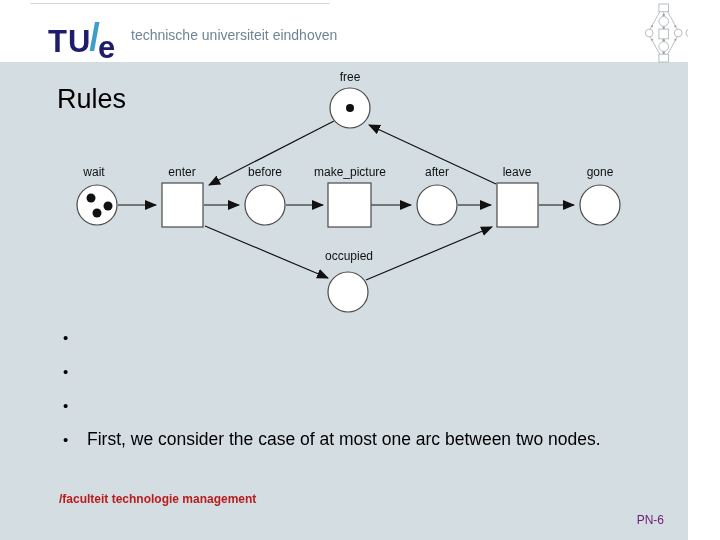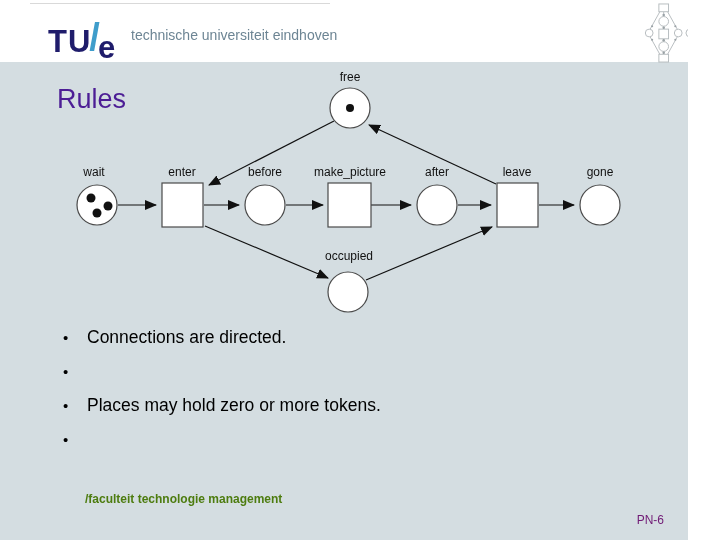--- a/index.html
+++ b/index.html
@@ -10,31 +10,31 @@
   
   .header{position:absolute; left:0; top:0; width:720px; height:62px; background:#ffffff;}
   .topline{position:absolute; left:30px; top:3px; width:300px; height:1px; background:#d9d9d9;}
   .logo{position:absolute; left:48px; top:18px; font-weight:bold; white-space:nowrap;}
   .logo .tu{font-size:31px; color:#1f1c6b; letter-spacing:1px;}
   .logo .slash{font-size:38px; color:#3f9dcb; position:relative; top:-2px; margin:0 -2px;}
   .logo .e{font-size:31px; color:#1f1c6b; position:relative; top:6px;}
   .subtitle{position:absolute; left:131px; top:27px; font-size:14px; color:#6d8594;}
   .minilogos{position:absolute; left:643px; top:3px;}
   
-  .title{position:absolute; left:57px; top:84px; font-size:27px; color:#4c1d95;}
+  .title{position:absolute; left:57px; top:84px; font-size:27px; color:#000000;}
   
   .diagram{position:absolute; left:0; top:0; pointer-events:none;}
   .nodelbl{font-size:12px; fill:#111; font-family:"Liberation Sans", sans-serif;}
   
   .bullets{position:absolute; left:60px; top:326px; width:600px; margin:0; padding:0; list-style:none;}
   .bullets li{display:flex; margin-bottom:11px; font-size:17.5px; line-height:23px; color:#000;}
   .bullets .dot{width:24px; flex:0 0 24px; font-size:15px; padding-left:3px;}
   .bullets .txt{max-width:565px;}
   
-  .footer{position:absolute; left:59px; top:492px; font-size:12px; font-weight:bold; color:#4d7c0f;margin-left:26px;}
+  .footer{position:absolute; left:59px; top:492px; font-size:12px; font-weight:bold; color:#b91c1c;}
   .pagenum{position:absolute; right:24px; top:513px; font-size:12px; color:#701a75;}
 </style>
 </head>
 <body>
 
 <div class="slide">
 
   <div class="header">
     <div class="topline"></div>
     <div class="logo"><span class="tu">TU</span><span class="slash">/</span><span class="e">e</span></div>
@@ -127,30 +127,29 @@
       <text x="437" y="176">after</text>
       <text x="517" y="176">leave</text>
       <text x="600" y="176">gone</text>
       <text x="349" y="260">occupied</text>
     </g>
   </svg>
 
   <ul class="bullets">
     <li>
       <span class="dot">•</span>
-      <span class="txt">Connections are directed.</span>
     </li>
     <li>
       <span class="dot">•</span>
     </li>
     <li>
       <span class="dot">•</span>
-      <span class="txt">Places may hold zero or more tokens.</span>
     </li>
     <li>
       <span class="dot">•</span>
+      <span class="txt">First, we consider the case of at most one arc between two nodes.</span>
     </li>
   </ul>
 
   <div class="footer">/faculteit technologie management</div>
   <div class="pagenum">PN-6</div>
 
 </div>
 
 </body></html>

